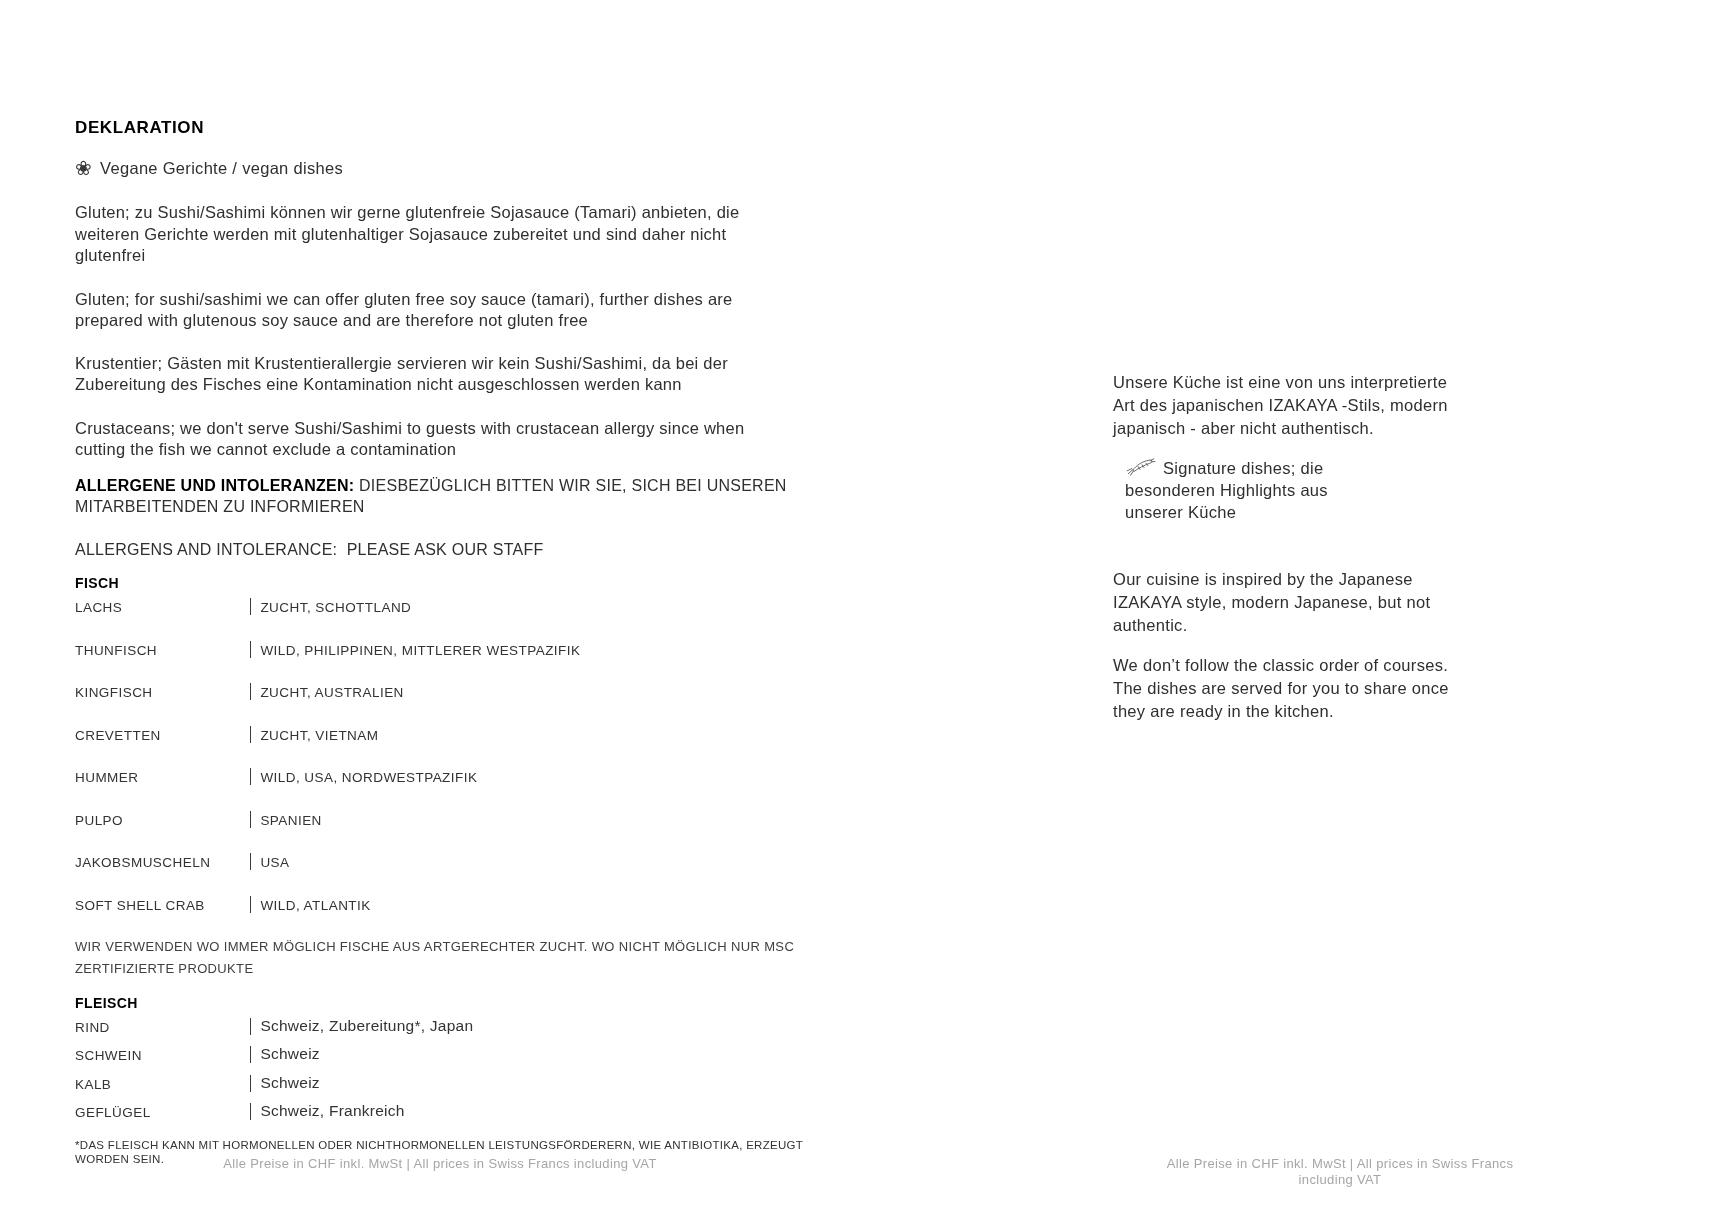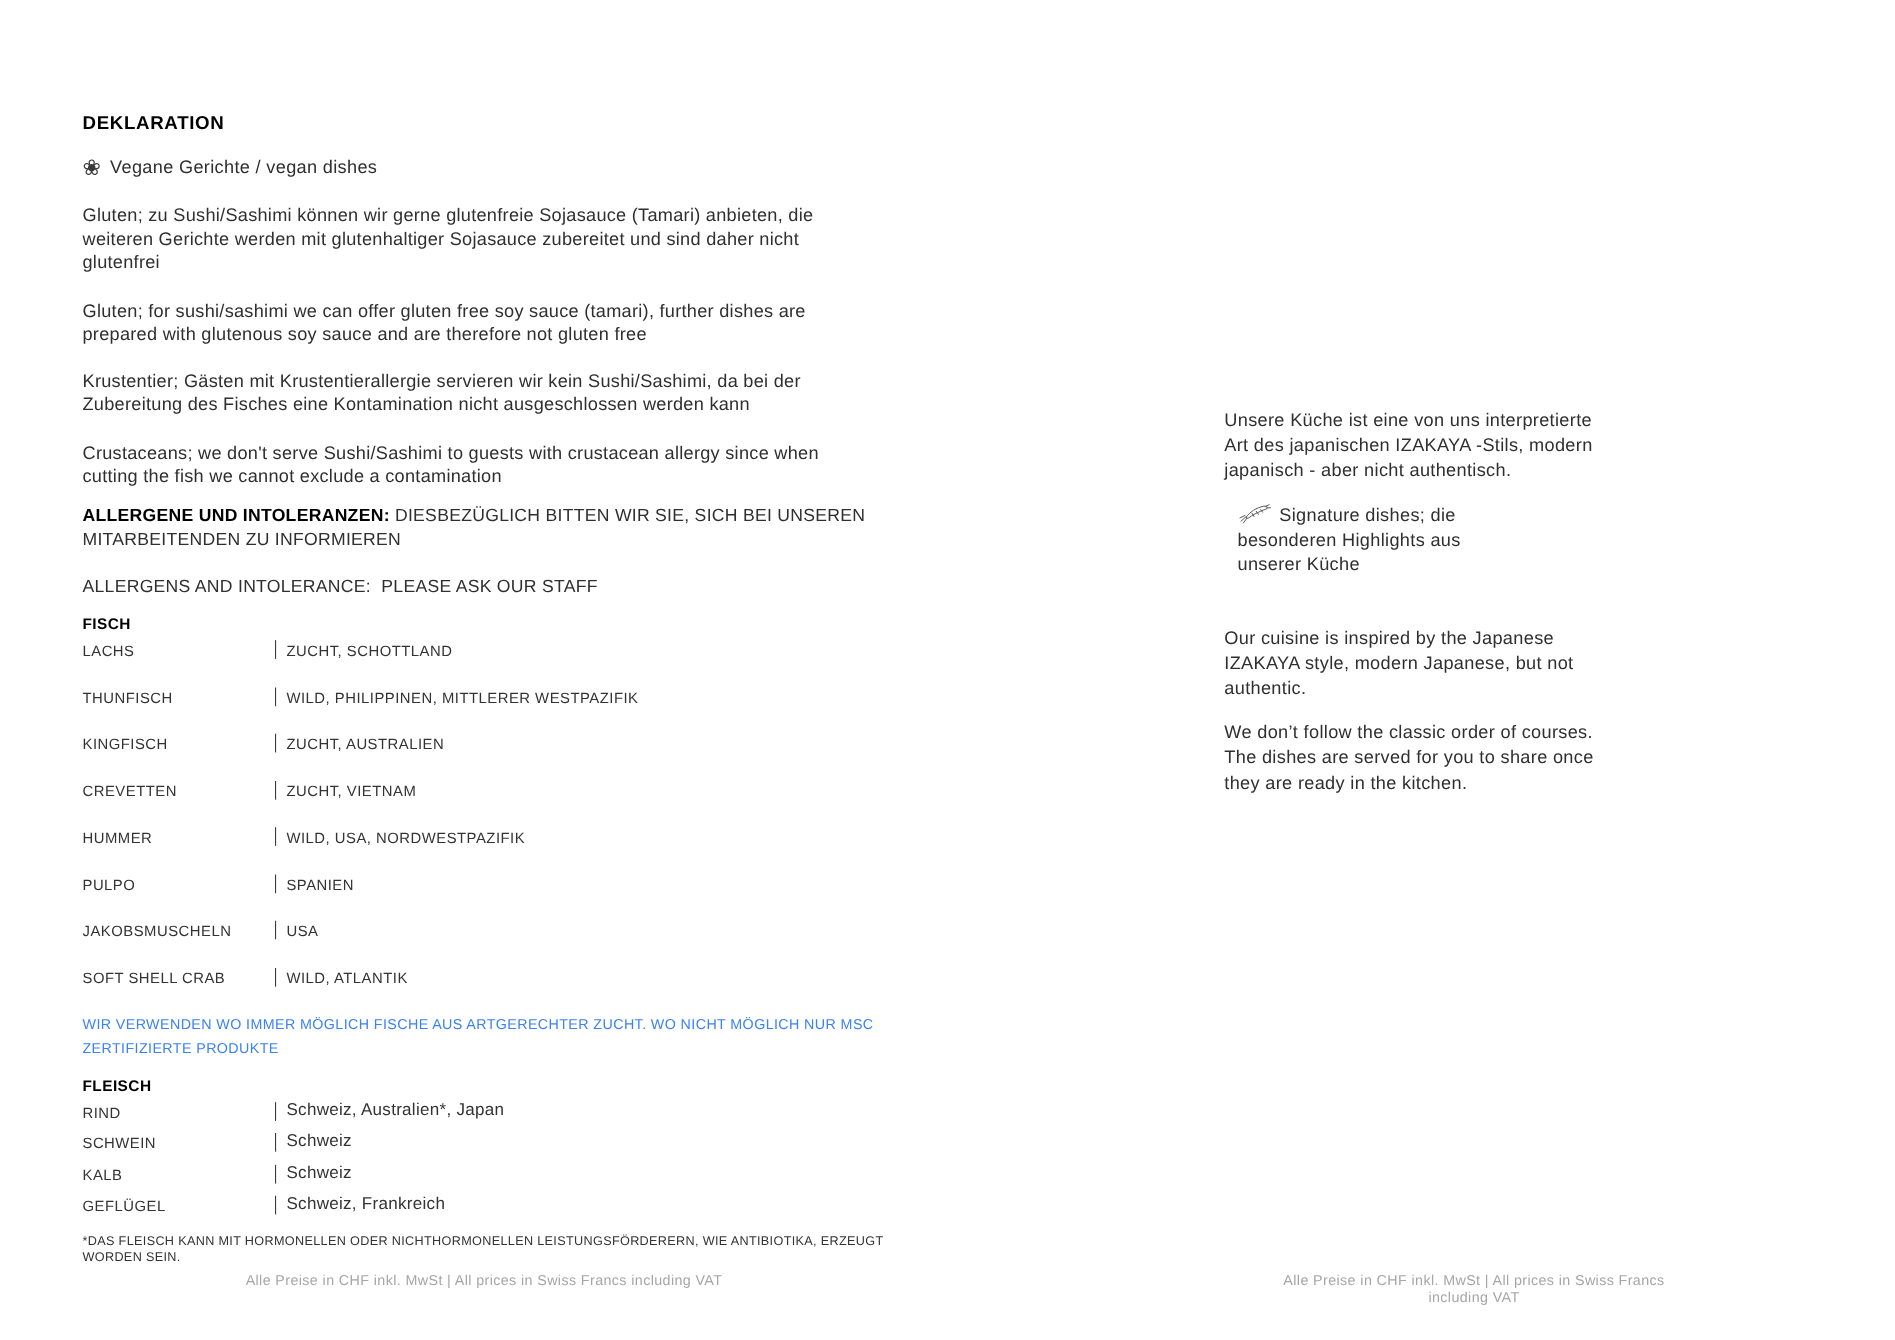--- a/index.html
+++ b/index.html
@@ -8,21 +8,21 @@
     background:#ffffff;
     position:relative;
     overflow:hidden;
     font-family:"Liberation Sans","DejaVu Sans",sans-serif;
     color:#2f2f2f;
     -webkit-font-smoothing:antialiased;
   }
   .pre{white-space:pre-line;}
 
   
-  .left-col{position:absolute;left:75px;top:0;width:730px;}
+  .left-col{position:absolute;left:75px;top:16px;width:730px;}
   .h-dekl{
     margin:101px 0 0 0;
     font-size:17px;line-height:22px;font-weight:bold;color:#000;
     letter-spacing:0.6px;
   }
   .vegan-line{
     margin-top:16px;
     font-size:16.5px;line-height:26px;letter-spacing:0.3px;
     display:flex;align-items:center;
   }
@@ -62,21 +62,21 @@
     font-size:13.5px;letter-spacing:0.45px;color:#333;
   }
   .row .sep{
     width:1.4px;height:17px;background:#3c3c3c;flex:none;
     margin-right:9px;
   }
   .row .origin{font-size:13.5px;letter-spacing:0.45px;color:#333;}
   .meat-rows .origin{font-size:15.5px;letter-spacing:0.25px;}
   .note{
     margin-top:23px;
-    font-size:13px;line-height:22px;letter-spacing:0.35px;color:#3b82f6;
+    font-size:13px;line-height:22px;letter-spacing:0.35px;color:#404040;
   }
   .footnote{
     margin-top:18px;
     font-size:11.5px;line-height:14px;letter-spacing:0.3px;color:#333;
   }
 
   
   .right-col{position:absolute;left:1113px;top:371px;width:380px;}
   .rpara{
     margin:0 0 17px 0;
@@ -172,21 +172,21 @@
   </div>
 
   <div class="note pre">WIR VERWENDEN WO IMMER MÖGLICH FISCHE AUS ARTGERECHTER ZUCHT. WO NICHT MÖGLICH NUR MSC
 ZERTIFIZIERTE PRODUKTE</div>
 
   <div class="sec-head">FLEISCH</div>
   <div class="rows meat-rows">
     <div class="row">
       <span class="name">RIND</span>
         <span class="sep"></span>
-        <span class="origin">Schweiz, Australien*, Japan</span>
+        <span class="origin">Schweiz, Zubereitung*, Japan</span>
     </div>
     <div class="row">
       <span class="name">SCHWEIN</span>
         <span class="sep"></span>
         <span class="origin">Schweiz</span>
     </div>
     <div class="row">
       <span class="name">KALB</span>
         <span class="sep"></span>
         <span class="origin">Schweiz</span>

